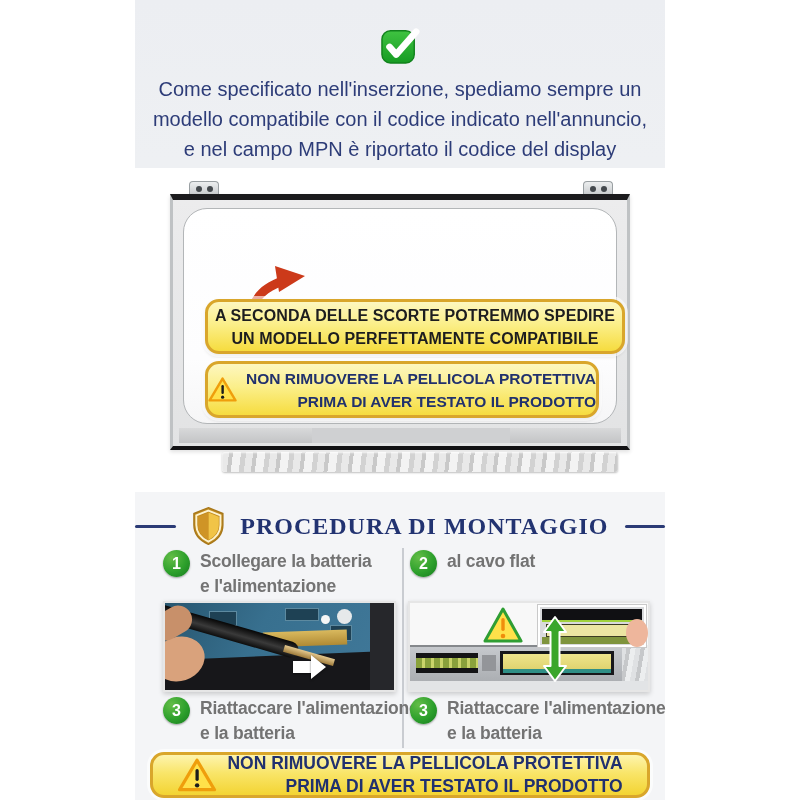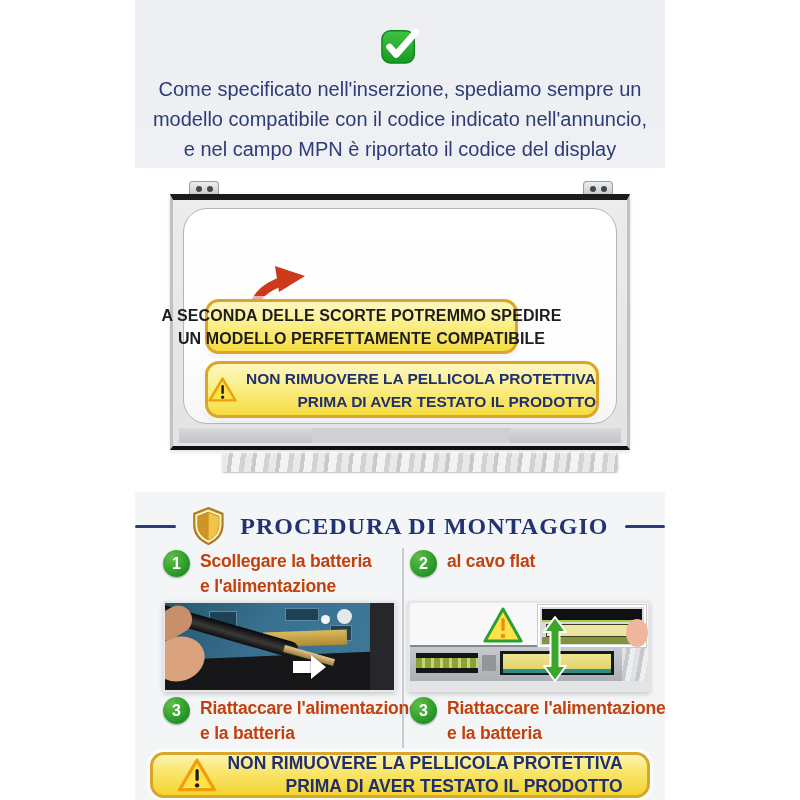--- a/index.html
+++ b/index.html
@@ -44,21 +44,21 @@
     background:repeating-linear-gradient(97deg,#e9e9e9 0 7px,#c9c9c9 7px 11px,#f3f3f3 11px 19px,#d2d2d2 19px 24px);
     box-shadow:inset 0 1px 2px rgba(255,255,255,.8), 0 1px 2px rgba(0,0,0,.25);}
 
   .red-arrow{left:237px;top:262px;width:72px;height:58px;overflow:visible;}
 
   
   .ybox{box-sizing:border-box;border:3px solid #d9a62b;border-radius:14px;
     background:linear-gradient(180deg,#fdf7c0 0%,#fbeF8a 45%,#f6dc3f 100%);
     box-shadow:0 0 0 3px rgba(255,255,255,.6), 0 2px 4px rgba(0,0,0,.18);
     display:flex;align-items:center;justify-content:center;}
-  .ybox1{left:205px;top:299px;width:313px;height:55px;flex-direction:column;}
+  .ybox1{left:205px;top:299px;width:420px;height:55px;flex-direction:column;}
   .ybox2{left:205px;top:361px;width:394px;height:57px;gap:9px;}
   .yb-lines{display:flex;flex-direction:column;align-items:flex-end;}
   .yb-line{white-space:nowrap;font-weight:bold;font-size:16px;line-height:23px;text-align:center;}
   .yb-dark{color:#1d1d1f;letter-spacing:.1px;}
   .yb-navy{color:#21316d;font-size:15.5px;}
   .warn-tri{display:block;}
 
   
   .proc-row{left:135px;top:506px;width:530px;display:flex;align-items:center;justify-content:center;gap:16px;font-family:Liberation Serif, serif;}
   .dash{display:block;width:42px;height:3px;background:#2b3b76;border-radius:2px;}
@@ -70,21 +70,21 @@
   
   .step{display:flex;align-items:flex-start;gap:10px;}
   .s1{left:163px;top:549px;}
   .s2{left:410px;top:549px;}
   .s3{left:163px;top:696px;}
   .s4{left:410px;top:696px;}
   .stepnum{flex:0 0 auto;width:27px;height:27px;border-radius:50%;margin-top:1px;
     background:radial-gradient(circle at 32% 28%,#63bd47 0%,#2da02c 55%,#157a1d 100%);
     color:#ffffff;font-weight:bold;font-size:16px;display:flex;align-items:center;justify-content:center;
     box-shadow:0 1px 2px rgba(0,0,0,.35);}
-  .steptext{color:#c2410c;font-size:17.5px;font-weight:bold;line-height:25px;letter-spacing:-.2px;white-space:nowrap;}
+  .steptext{color:#737373;font-size:17.5px;font-weight:bold;line-height:25px;letter-spacing:-.2px;white-space:nowrap;}
 
   
   .photo{box-sizing:border-box;border:2px solid #e6e6e6;background:#ffffff;
     box-shadow:0 2px 5px rgba(0,0,0,.18);overflow:hidden;}
   .photo-left{left:163px;top:601px;width:233px;height:91px;}
   .photo-right{left:408px;top:601px;width:242px;height:91px;}
 
   
   .pl-board{position:absolute;inset:0;background:linear-gradient(115deg,#27566f 0%,#38708f 40%,#41799a 100%);}
   .pl-chip{position:absolute;background:#1e4154;border:1px solid #5d8aa0;}

